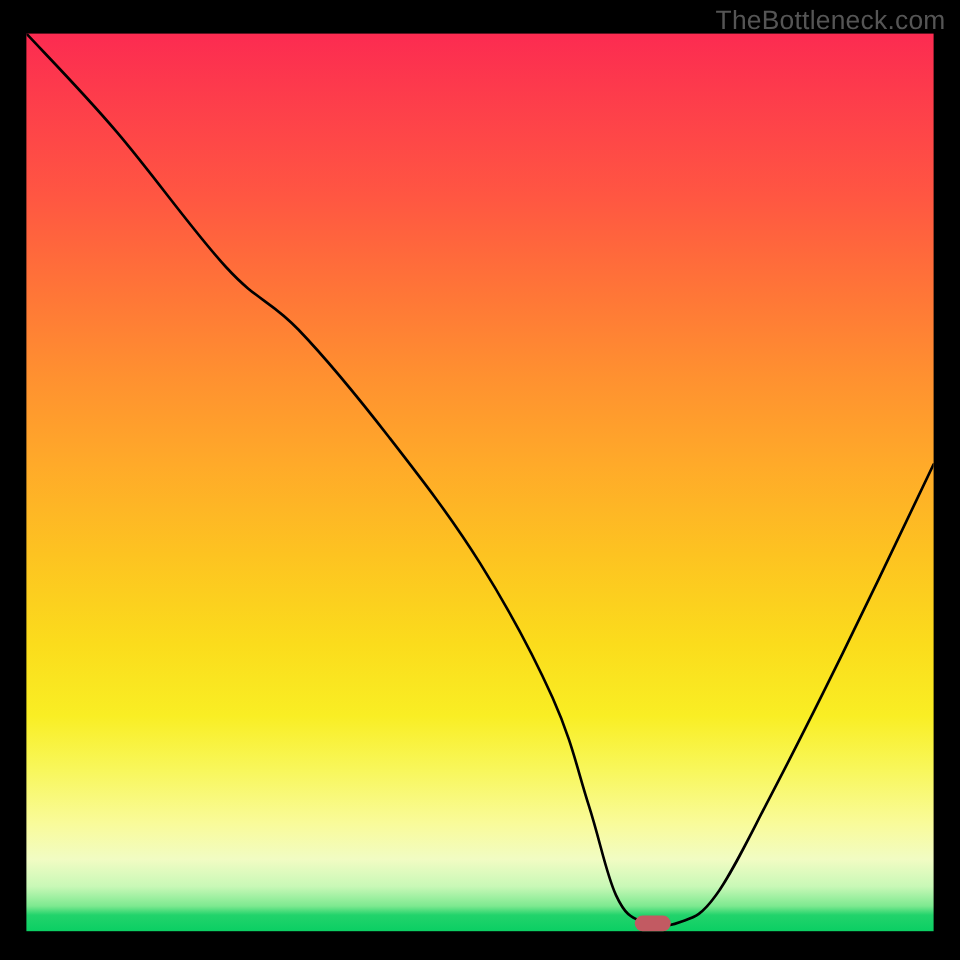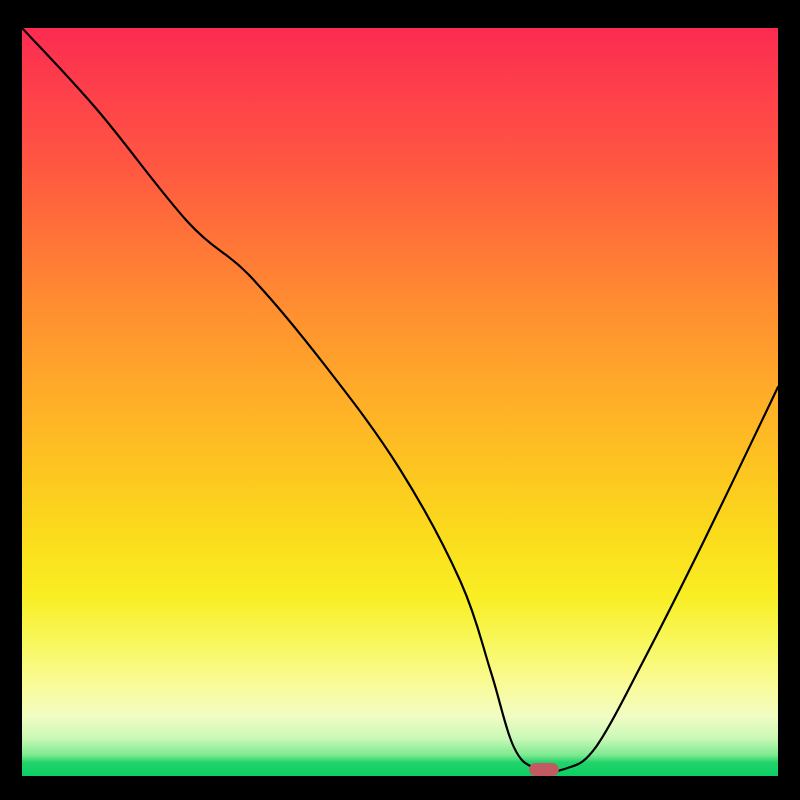--- a/index.html
+++ b/index.html
@@ -67,20 +67,21 @@
     width: 30px;
     height: 13px;
     background: #c25a62;
     border-radius: 7px;
   }
 </style>
 </head>
 <body>
 
 <div class="frame">
+  <div class="watermark">TheBottleneck.com</div>
 
   <div class="plot">
     <svg class="curve" viewBox="0 0 756 748" preserveAspectRatio="none">
       <path id="curve-path" fill="none" stroke="#000" stroke-width="2.2" stroke-linejoin="round" stroke-linecap="round" d="M 0.0 0.0 C 13.6 14.8, 45.7 47.3, 75.6 82.3 C 105.5 117.3, 139.1 164.9, 166.3 194.5 C 193.5 224.1, 202.3 221.3, 226.8 246.8 C 251.3 272.4, 275.2 301.6, 302.4 336.6 C 329.6 371.6, 353.5 402.3, 378.0 441.3 C 402.5 480.4, 422.2 517.2, 438.5 553.5 C 454.8 589.9, 459.2 613.7, 468.7 643.3 C 478.2 672.9, 483.2 700.6, 491.4 718.1 C 499.6 735.6, 504.6 736.5, 514.1 740.5 C 523.6 744.6, 533.4 744.6, 544.3 740.5 C 555.2 736.5, 561.0 736.9, 574.6 718.1 C 588.2 699.2, 600.9 672.2, 619.9 635.8 C 639.0 599.4, 655.9 565.9, 680.4 516.1 C 704.9 466.3, 742.4 387.3, 756.0 359.0"></path>
     </svg>
     <div class="marker" id="marker" style="left: 506.64px; top: 735.016px;"></div>
   </div>
 </div>
 
 </body></html>

